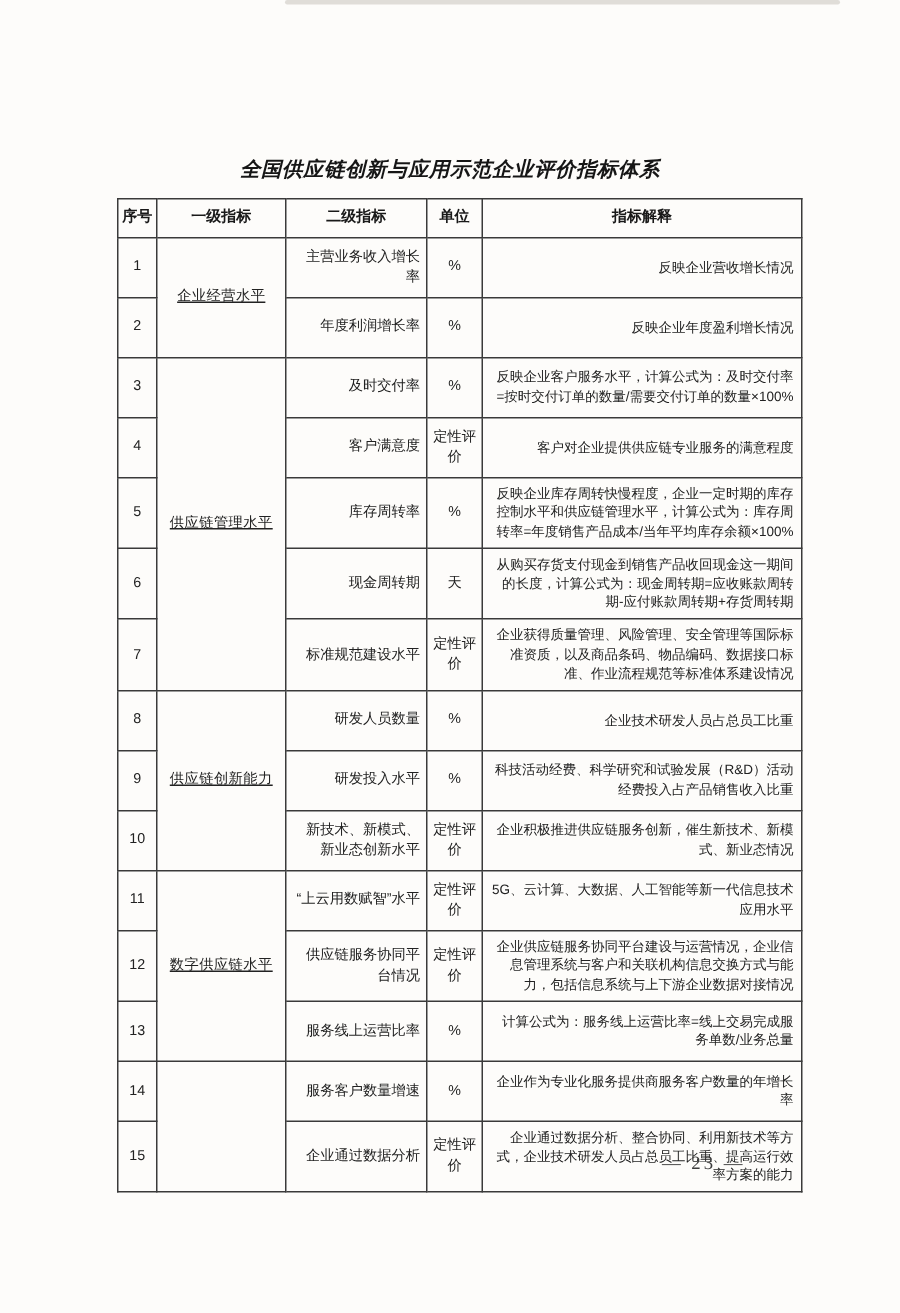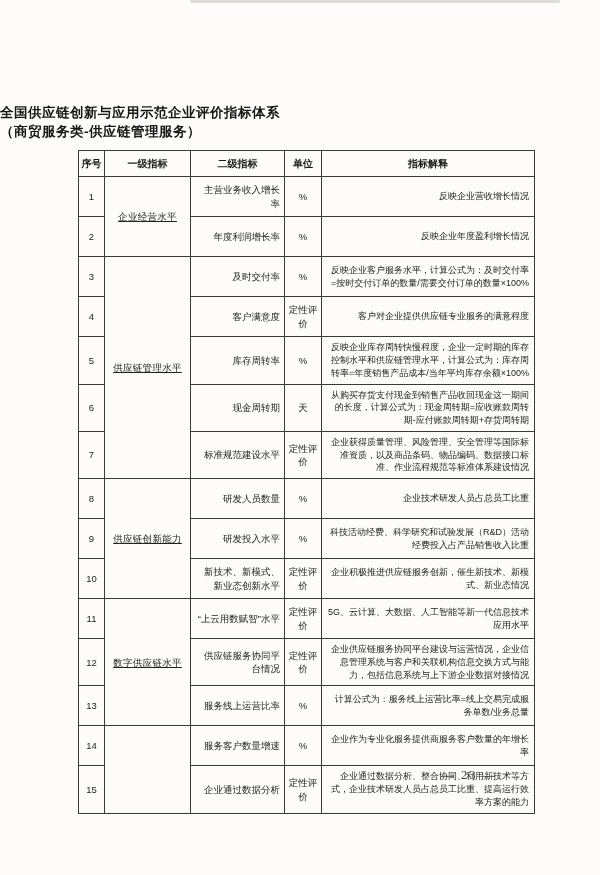--- a/index.html
+++ b/index.html
@@ -17,26 +17,27 @@
   .scan-edge {
     position: absolute;
     top: 0; left: 190px;
     width: 370px; height: 3px;
     background: #d8d5cf;
     border-radius: 2px;
     opacity: .8;
   }
   .title {
     margin-top: 104px;
-    text-align: left;
+    text-align: center;
     font-size: 13.5px;
     font-weight: bold;
     line-height: 1.38;
     letter-spacing: .5px;
     color: #161616;
+    font-style: italic;
   }
   table.indicator-table {
     margin: 9px 0 0 78px;
     width: 456px;
     border-collapse: collapse;
     table-layout: fixed;
   }
   .indicator-table col.c-no    { width: 26px; }
   .indicator-table col.c-group { width: 86px; }
   .indicator-table col.c-ind   { width: 94px; }
@@ -74,21 +75,20 @@
   }
 </style>
 </head>
 <body>
 
 <div class="page">
   <div class="scan-edge"></div>
 
   <h1 class="title">
     <span>全国供应链创新与应用示范企业评价指标体系</span><br>
-    <span>（商贸服务类-供应链管理服务）</span>
   </h1>
 
   <table class="indicator-table">
     <colgroup>
       <col class="c-no">
         <col class="c-group">
         <col class="c-ind">
         <col class="c-unit">
         <col class="c-expl">
     </colgroup>

